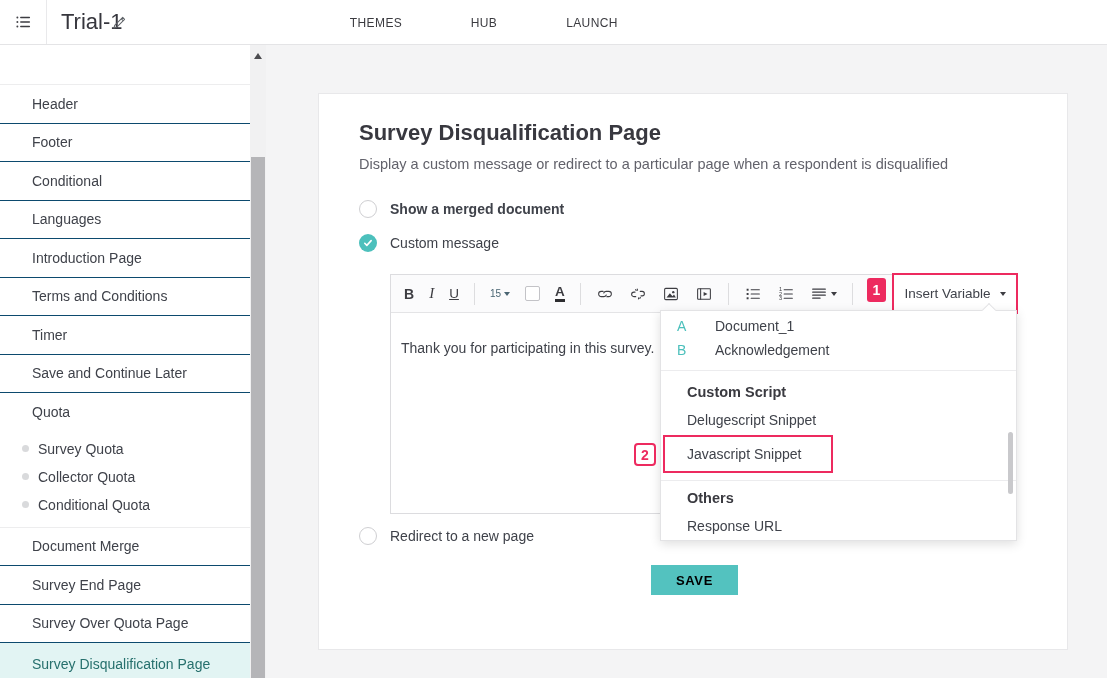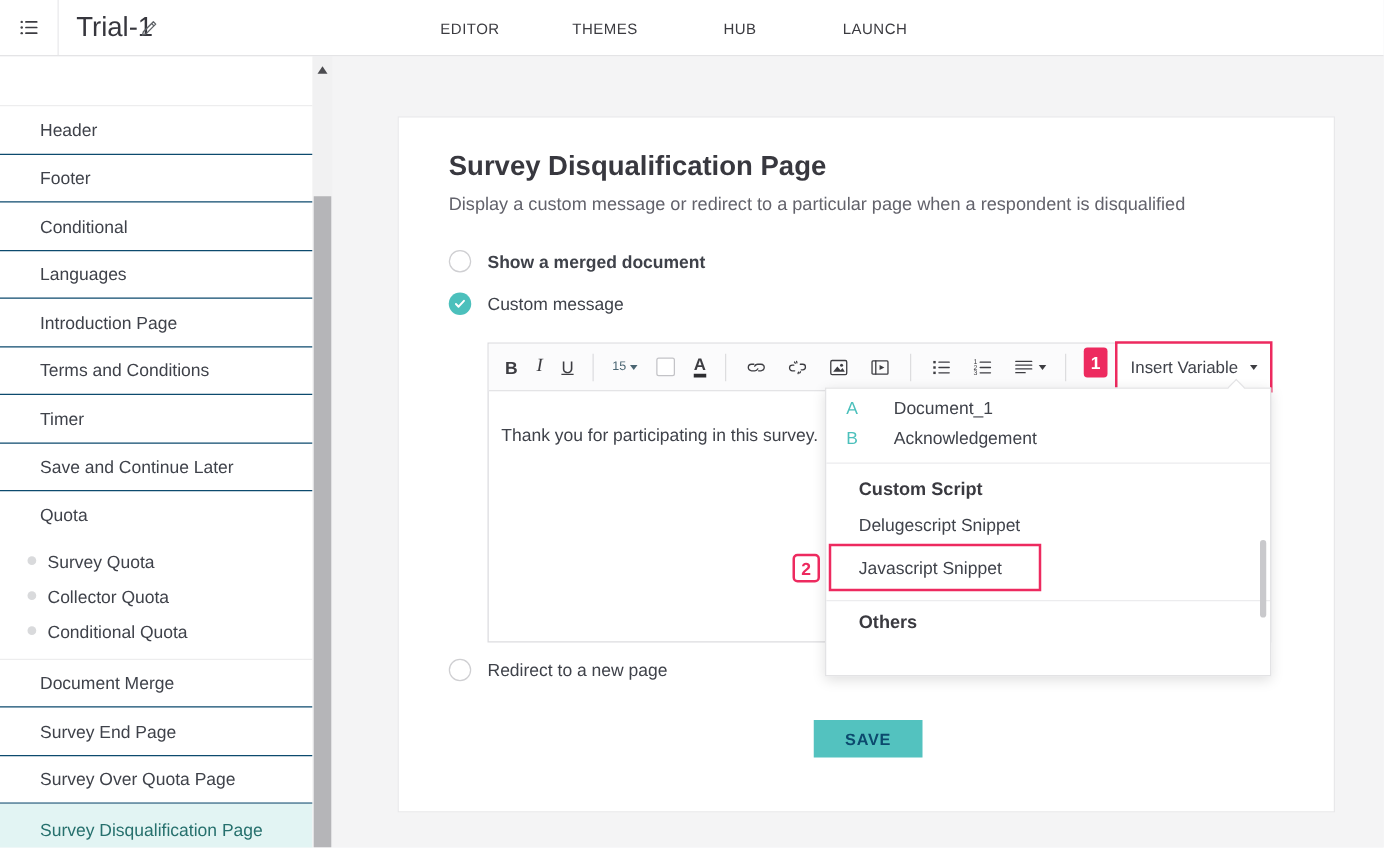--- a/index.html
+++ b/index.html
@@ -67,21 +67,21 @@
   .dd-row { position:absolute; left:0; width:100%; height:26px; display:flex; align-items:center; font-size:14px; color:#3f424a; cursor:pointer; }
   .dd-var { padding-left:16px; }
   .dd-key { color:#4cc0bc; width:20px; margin-right:18px; font-size:14px; }
   .dd-header { position:absolute; left:26px; height:26px; display:flex; align-items:center; font-size:14.5px; font-weight:700; color:#3a3a40; }
   .dd-item { padding-left:26px; }
   .dd-div { position:absolute; left:0; width:100%; border-top:1px solid #ececee; }
   .dd-highlight { position:absolute; left:2px; top:124px; width:170px; height:38px; border:2.5px solid #ed2a5f; display:flex; align-items:center; padding-left:22px; font-size:14px; color:#3f424a; background:#fff; cursor:pointer; }
   .dd-thumb { position:absolute; right:3px; top:121px; width:5px; height:62px; background:#c9c9cc; border-radius:3px; cursor:pointer; }
   .step-badge-2 { position:absolute; left:315px; top:349px; width:22px; height:23px; border:2px solid #ed2a5f; border-radius:4px; background:#fff; color:#ed2a5f; font-size:14px; font-weight:700; display:flex; align-items:center; justify-content:center; z-index:21; }
 
-  .save-btn { position:absolute; left:332px; top:482px; width:87px; height:30px; background:#53c2bf; color:#0c4a6e; border:none; font-family:"Liberation Sans",sans-serif; font-size:13px; font-weight:700; letter-spacing:.6px; cursor:pointer; }
+  .save-btn { position:absolute; left:332px; top:471px; width:87px; height:30px; background:#53c2bf; color:#000000; border:none; font-family:"Liberation Sans",sans-serif; font-size:13px; font-weight:700; letter-spacing:.6px; cursor:pointer; }
 </style>
 </head>
 <body>
 
 <div class="topbar">
   <div class="hamburger">
     <svg class="ticon" viewBox="0 0 24 24">
       <circle cx="4.5" cy="6" r="1.3" fill="#424247" stroke="none"></circle>
       <circle cx="4.5" cy="12" r="1.3" fill="#424247" stroke="none"></circle>
       <circle cx="4.5" cy="18" r="1.3" fill="#424247" stroke="none"></circle>
@@ -89,21 +89,20 @@
       <line x1="9" y1="12" x2="20.5" y2="12" stroke-width="1.8"></line>
       <line x1="9" y1="18" x2="20.5" y2="18" stroke-width="1.8"></line>
     </svg>
   </div>
   <div class="survey-name">Trial-1</div>
   <svg class="pencil" viewBox="0 0 24 24" fill="none" stroke="#5f6368" stroke-width="1.4" stroke-linejoin="round">
     <path d="M4 20l0.9-3.4L15.6 5.9l2.5 2.5L7.4 19.1 4 20z"></path>
     <line x1="13.7" y1="7.8" x2="16.2" y2="10.3"></line>
   </svg>
   <div class="tabs">
-    <div class="tab">EDITOR</div>
     <div class="tab">THEMES</div>
     <div class="tab">HUB</div>
     <div class="tab">LAUNCH</div>
   </div>
 </div>
 
 <div class="sidebar">
   <div class="side-spacer"></div>
   <div class="side-item">
       <span>Header</span>
@@ -273,20 +272,23 @@
       <div class="dd-div" style="top:59px;"></div>
       <div class="dd-header" style="top:68px;">Custom Script</div>
       <div class="dd-row dd-item" style="top:96px;">
           <span>Delugescript Snippet</span>
         </div>
       <div class="dd-highlight">
           <span>Javascript Snippet</span>
         </div>
       <div class="dd-div" style="top:169px;"></div>
       <div class="dd-header" style="top:174px;">Others</div>
+      <div class="dd-row dd-item" style="top:202px;">
+          <span>Response URL</span>
+        </div>
       <div class="dd-thumb"></div>
     </div>
     <span class="step-badge-2">2</span>
 
     <div class="option-row" style="top:433px;">
       <span class="radio"></span>
       <span class="option-label">Redirect to a new page</span>
     </div>
 
     <button class="save-btn">SAVE</button>

